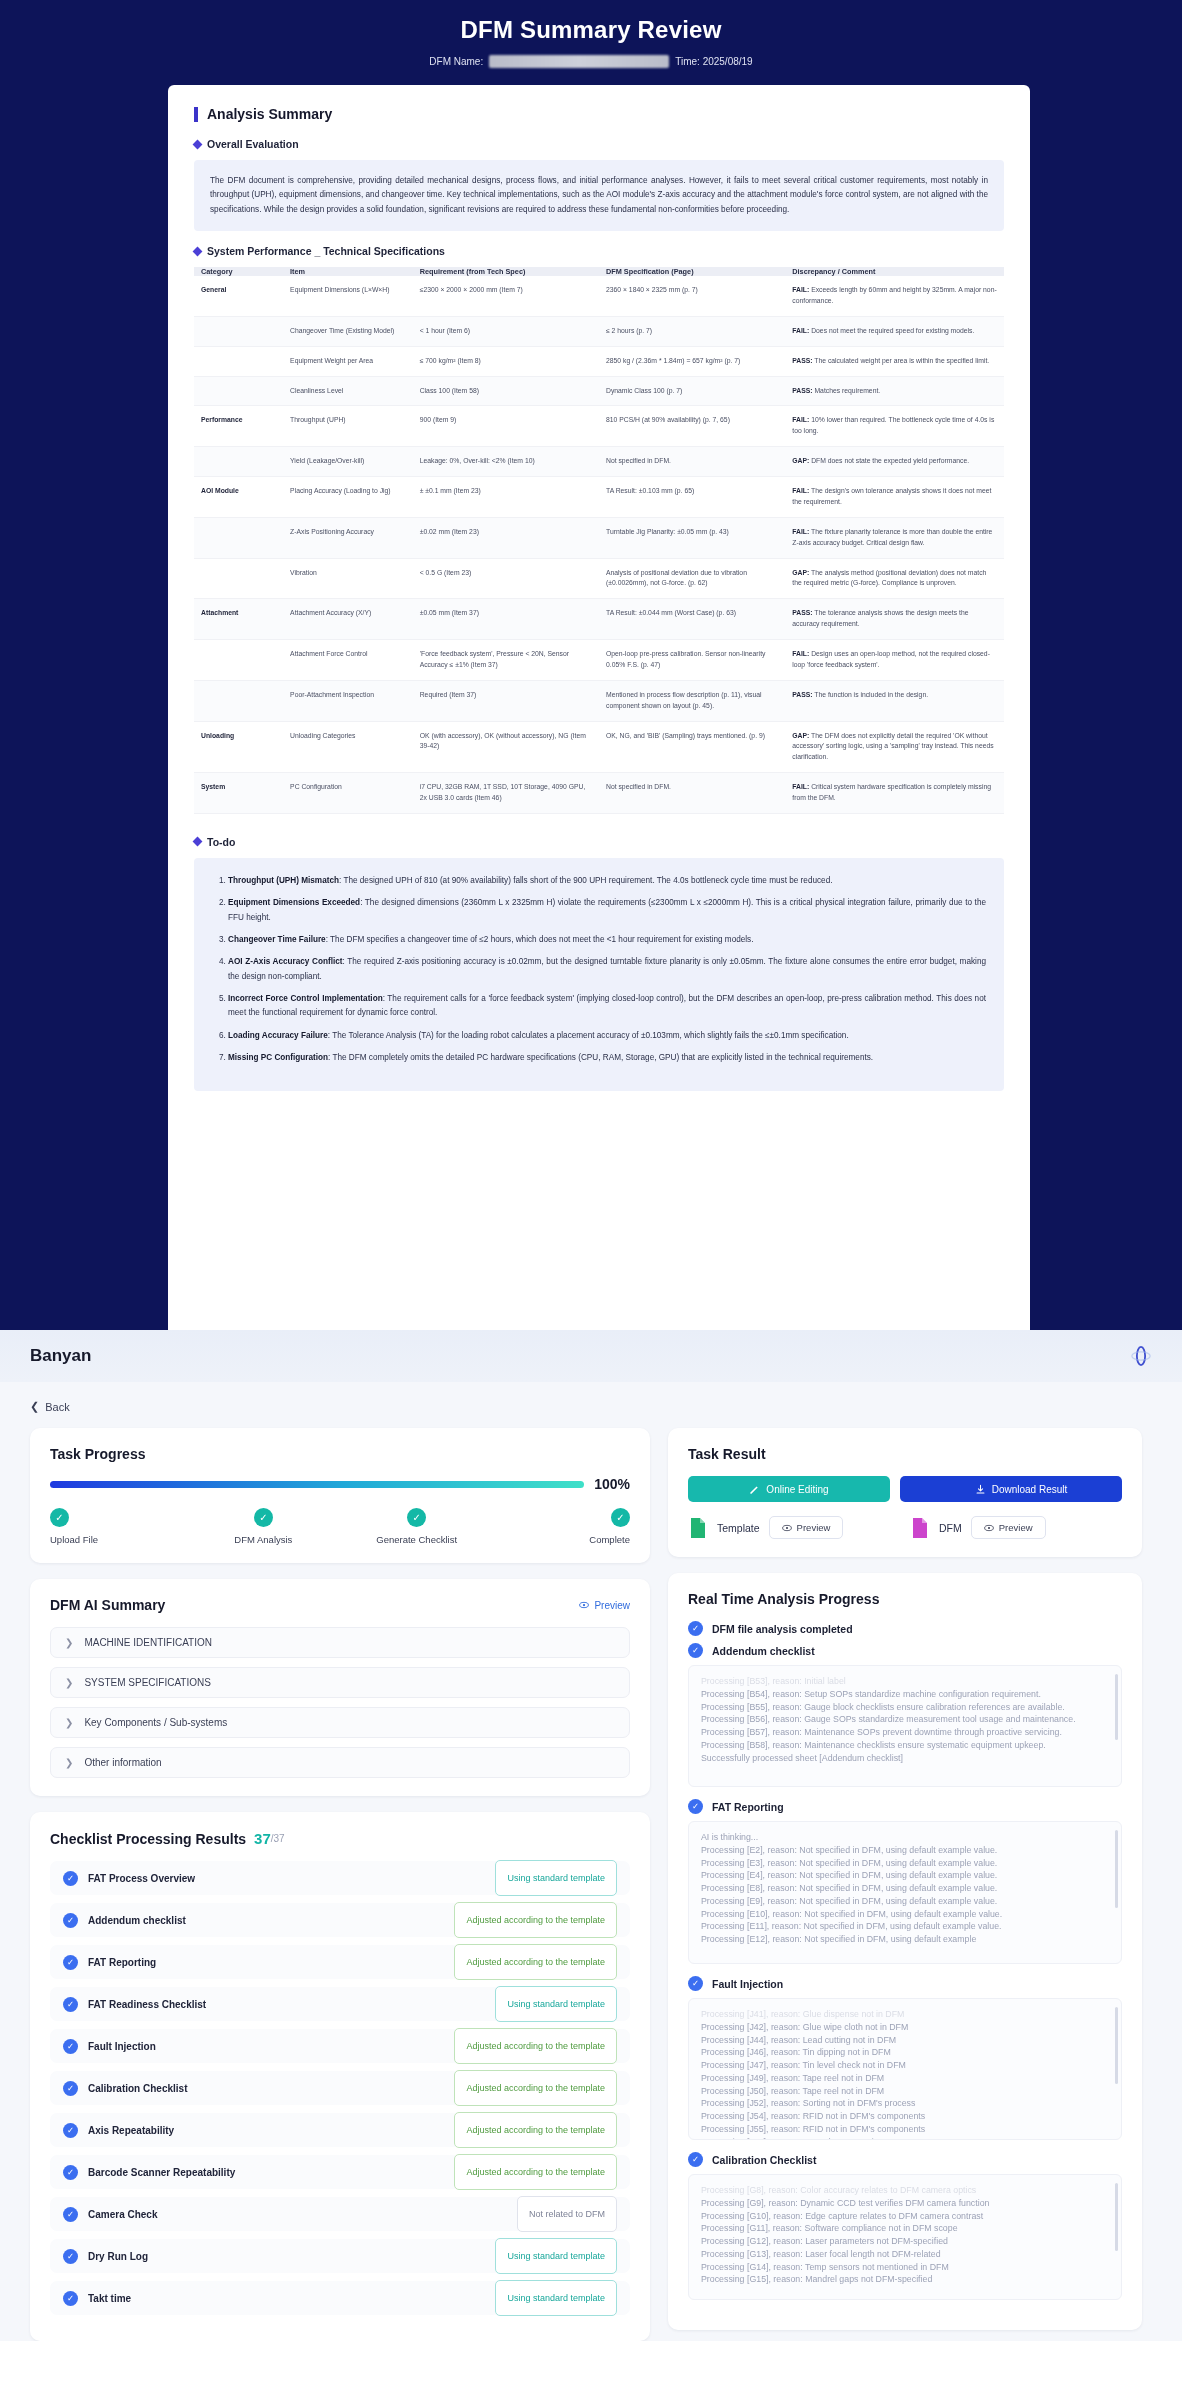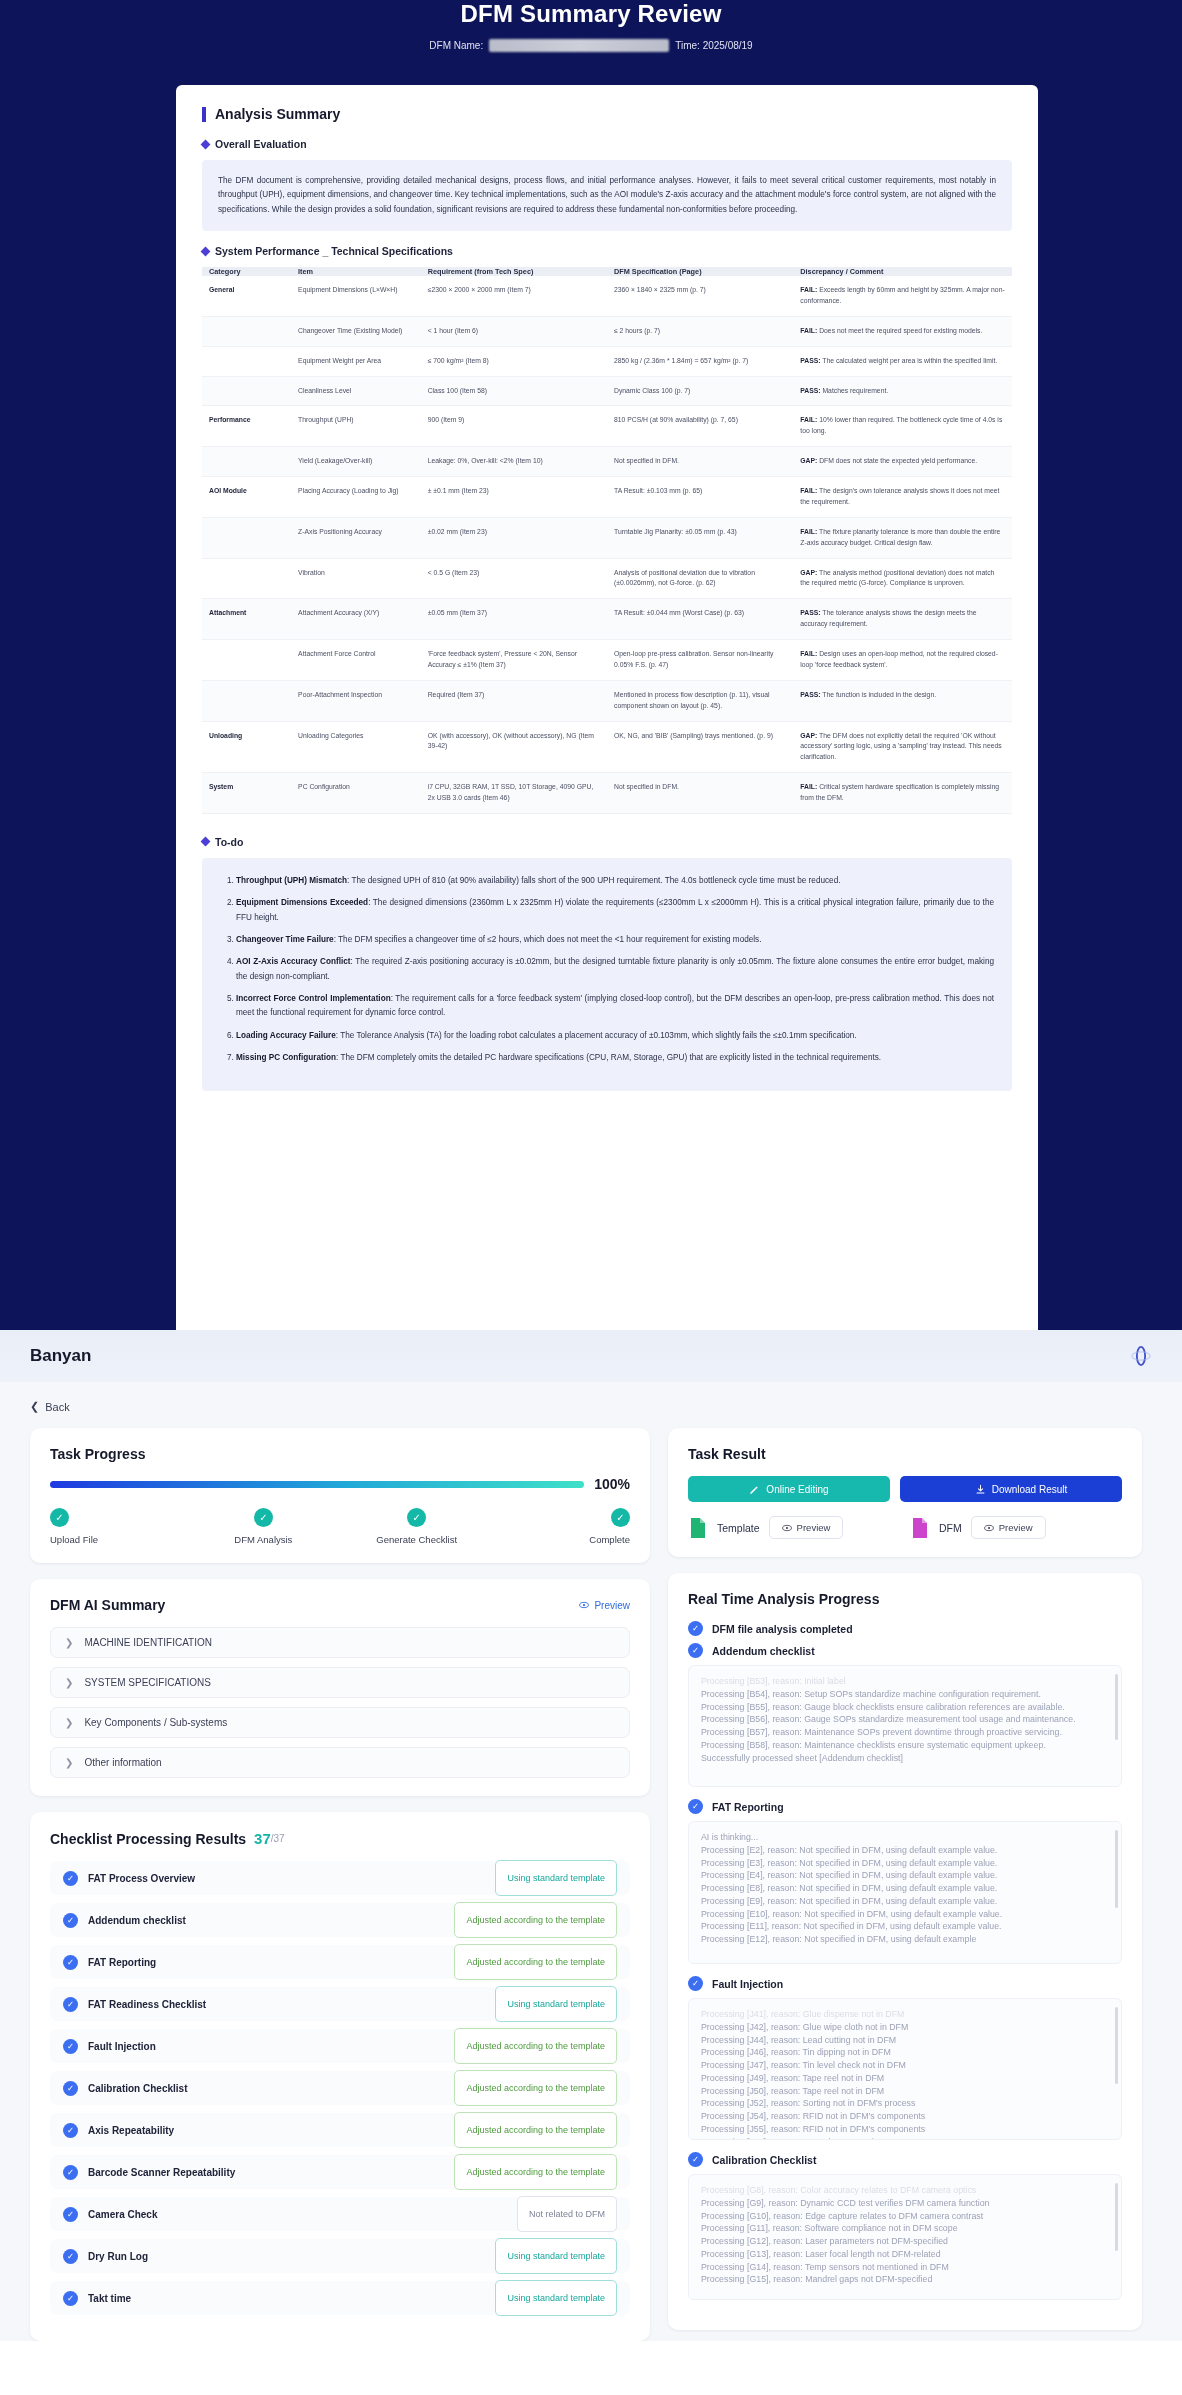--- a/index.html
+++ b/index.html
@@ -17,21 +17,21 @@
     width: 1182px;
     height: 1330px;
     position: relative;
     overflow: hidden;
   }
   .doc-title {
     text-align: center;
     color: #ffffff;
     font-size: 24px;
     font-weight: bold;
-    padding-top: 0;
+    padding-top: 16px;
     letter-spacing: .2px;
   }
   .doc-meta {
     text-align: center;
     color: #dfe2f2;
     font-size: 10px;
     margin-top: 11px;
     display: flex;
     justify-content: center;
     align-items: center;
@@ -41,21 +41,21 @@
     display: inline-block;
     width: 180px;
     height: 13px;
     background: linear-gradient(90deg,#b9bcc9,#cdd0da,#b9bcc9);
     border-radius: 2px;
     vertical-align: middle;
     filter: blur(1.2px);
   }
   .doc-paper {
     position: absolute;
-    left: 176px;
+    left: 168px;
     top: 85px;
     width: 862px;
     background: #ffffff;
     border-radius: 6px 6px 0 0;
     padding: 22px 26px 0 26px;
     min-height: 1245px;
   }
   .sec-title {
     font-size: 14px;
     font-weight: bold;

